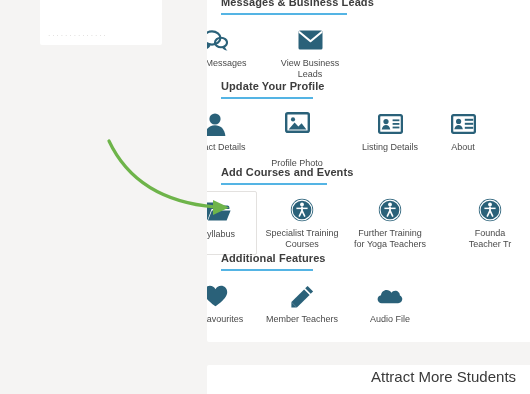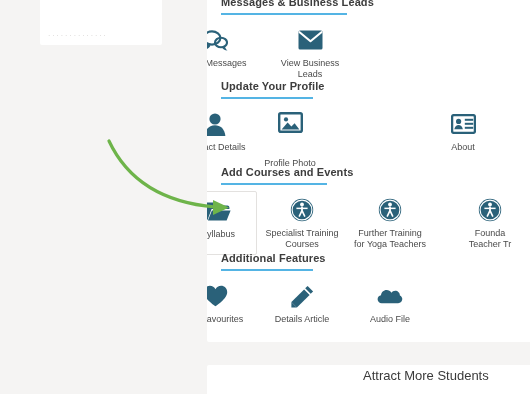--- a/index.html
+++ b/index.html
@@ -126,23 +126,23 @@
     left: 207px;
     top: 365px;
     width: 330px;
     height: 40px;
     background: #ffffff;
     border-radius: 2px;
     overflow: hidden;
   }
   #promo-title {
     position: absolute;
-    left: 156px;
+    left: 164px;
     top: 3px;
-    font-size: 13px;
+    font-size: 15px;
     color: #3a3a3a;
     white-space: nowrap;
     font-weight: normal;
   }
   #promo-sub {
     position: absolute;
     left: 152px;
     top: 27px;
     font-size: 12px;
     color: #6a6a6a;
@@ -203,29 +203,42 @@
       <div class="tile-row">
         <div class="tile" style="left: -35px;">
           <div class="tile-icon">
             <svg width="22" height="23" viewBox="0 0 22 23">
               <circle cx="11" cy="6" r="5.6" fill="currentColor"></circle>
               <path d="M0.6 23 C1.4 15.6 5.6 12.2 11 12.2 C16.4 12.2 20.6 15.6 21.4 23 Z" fill="currentColor"></path>
             </svg>
           </div>
           <div class="tile-label">Contact Details</div>
         </div>
-        <div class="tile" style="left: 40px; gap: 20px;">
+        <div class="tile" style="left: 47px; gap: 20px;">
           <div class="tile-icon">
             <svg width="25" height="21" viewBox="0 0 25 21">
               <rect x="1.2" y="1.2" width="22.6" height="18.6" rx="1.6" fill="none" stroke="currentColor" stroke-width="2.4"></rect>
               <circle cx="8" cy="7.4" r="2.1" fill="currentColor"></circle>
               <path d="M3.6 17.4 L9.6 10.6 L13.4 14.6 L16.6 11.2 L21.4 17.4 Z" fill="currentColor"></path>
             </svg>
           </div>
           <div class="tile-label">Profile Photo</div>
+        </div>
+        <div class="tile" style="left: 140px;">
+          <div class="tile-icon">
+            <svg width="25" height="20" viewBox="0 0 25 20">
+              <rect x="1.1" y="1.1" width="22.8" height="17.8" rx="1.6" fill="none" stroke="currentColor" stroke-width="2.3"></rect>
+              <circle cx="8" cy="7.6" r="2.6" fill="currentColor"></circle>
+              <path d="M3.7 15.4 C4.3 12.3 6 11 8 11 C10 11 11.7 12.3 12.3 15.4 Z" fill="currentColor"></path>
+              <rect x="14.6" y="5.4" width="6.8" height="1.8" fill="currentColor"></rect>
+              <rect x="14.6" y="9" width="6.8" height="1.8" fill="currentColor"></rect>
+              <rect x="14.6" y="12.6" width="6.8" height="1.8" fill="currentColor"></rect>
+            </svg>
+          </div>
+          <div class="tile-label">Listing Details</div>
         </div>
         <div class="tile" style="left: 213px;">
           <div class="tile-icon">
             <svg width="25" height="20" viewBox="0 0 25 20">
               <rect x="1.1" y="1.1" width="22.8" height="17.8" rx="1.6" fill="none" stroke="currentColor" stroke-width="2.3"></rect>
               <circle cx="7.6" cy="7.4" r="2.6" fill="currentColor"></circle>
               <path d="M3.3 15.3 C3.9 12.2 5.6 10.9 7.6 10.9 C9.6 10.9 11.3 12.2 11.9 15.3 Z" fill="currentColor"></path>
               <rect x="13.8" y="4.8" width="8.4" height="2" fill="currentColor"></rect>
               <rect x="13.8" y="8.8" width="8.4" height="2" fill="currentColor"></rect>
               <rect x="13.8" y="12.8" width="8.4" height="2" fill="currentColor"></rect>
@@ -302,21 +315,21 @@
           <div class="tile-label">My Favourites</div>
         </div>
         <div class="tile" style="left: 52px;">
           <div class="tile-icon">
             <svg width="23" height="23" viewBox="0 0 23 23">
               <path d="M16.6 0.9 L22.1 6.4 L19.7 8.8 L14.2 3.3 Z" fill="currentColor"></path>
               <path d="M13.1 4.4 L18.6 9.9 L5.9 22.6 L0.4 17.1 Z" fill="currentColor"></path>
               <path d="M0.4 17.1 L5.9 22.6 L0.4 22.6 Z" fill="currentColor"></path>
             </svg>
           </div>
-          <div class="tile-label">Details Article</div>
+          <div class="tile-label">Member Teachers</div>
         </div>
         <div class="tile" style="left: 140px;">
           <div class="tile-icon">
             <svg width="26" height="16" viewBox="0 0 26 16">
               <path d="M18.8 15.2 L4.6 15.2 C2.4 15.2 0.6 13.4 0.6 11.2 C0.6 9.2 2.1 7.5 4 7.3 C4.2 4.4 6.6 2.1 9.6 2.1 C11.6 2.1 13.4 3.2 14.4 4.8 C15.2 3.6 16.6 2.8 18.2 2.8 C20.8 2.8 22.9 4.9 22.9 7.5 C24.3 8.1 25.3 9.5 25.3 11.1 C25.3 13.3 23.5 15.2 21.2 15.2 Z" fill="currentColor"></path>
             </svg>
           </div>
           <div class="tile-label">Audio File</div>
         </div>
       </div>

